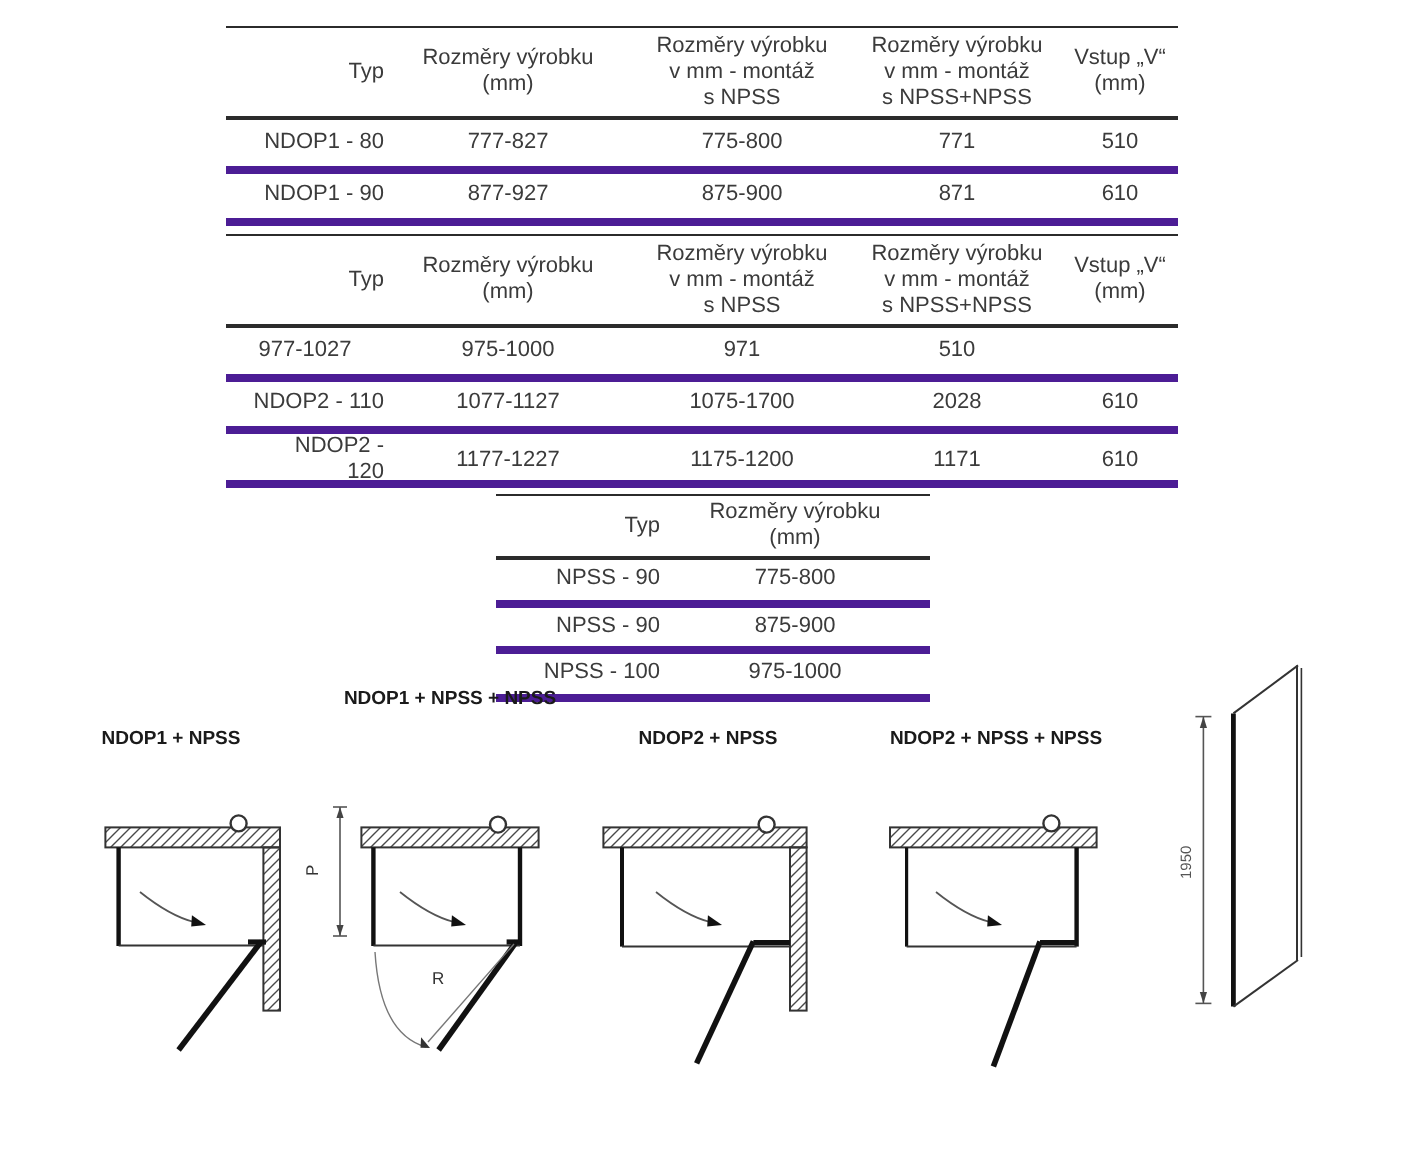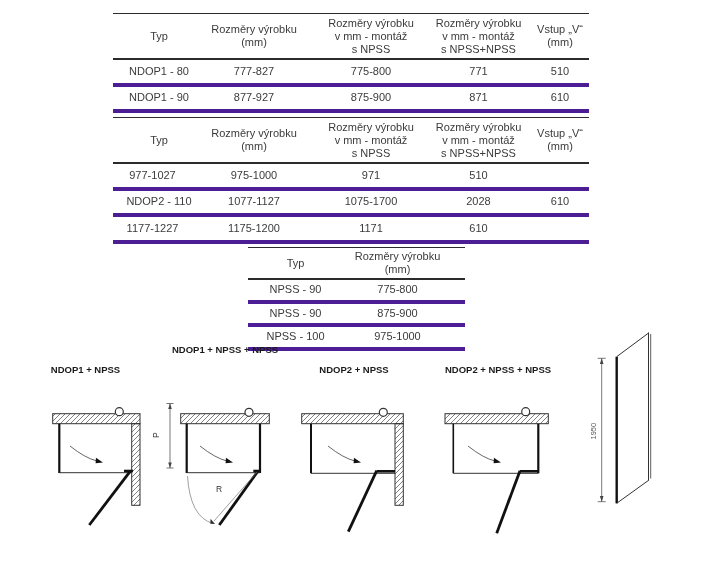--- a/index.html
+++ b/index.html
@@ -3,21 +3,21 @@
 <meta charset="utf-8">
 <style>
   html,body{margin:0;padding:0;background:#f4f4f4;}
   .page{position:relative;width:704px;height:586px;background:#ffffff;overflow:hidden;
         font-family:"Liberation Sans", sans-serif;color:#3b3b3b;}
   
   .tbl{position:absolute;border-top:1.5px solid #2b2b2b;font-size:11px;}
   .thead{display:grid;align-items:center;border-bottom:2.5px solid #2b2b2b;}
   .trow{display:grid;align-items:center;border-bottom:4px solid #4c1d95;}
   .c{text-align:center;white-space:pre-line;line-height:13px;}
-  .c.first{text-align:center;padding-left:13px;}
+  .c.first{text-align:right;padding-left:13px;}
   .tbl-wide .thead{height:44px;}
   .tbl-wide .trow{height:22.5px;}
   .tbl-wide .thead,.tbl-wide .trow{grid-template-columns:79px 124px 110px 105px 58px;}
   .tbl-narrow .thead{height:30px;}
   .tbl-narrow .trow{height:19.5px;}
   .tbl-narrow .thead,.tbl-narrow .trow{grid-template-columns:82px 135px;}
   
   .dlabel{position:absolute;font-size:9.5px;font-weight:bold;color:#1a1a1a;text-align:center;}
   .dsvg{position:absolute;}
   .dimtext{position:absolute;font-size:8.5px;color:#333;}
@@ -80,20 +80,21 @@
       <div class="c">510</div>
     </div>
     <div class="trow">
       <div class="c first">NDOP2 - 110</div>
       <div class="c">1077-1127</div>
       <div class="c">1075-1700</div>
       <div class="c">2028</div>
       <div class="c">610</div>
     </div>
     <div class="trow">
+      <div class="c first">NDOP2 - 120</div>
       <div class="c">1177-1227</div>
       <div class="c">1175-1200</div>
       <div class="c">1171</div>
       <div class="c">610</div>
     </div>
   </div>
 
   <div class="tbl tbl-narrow" style="left:248px;top:247px;width:217px">
     <div class="thead">
       <div class="c first">Typ</div>

